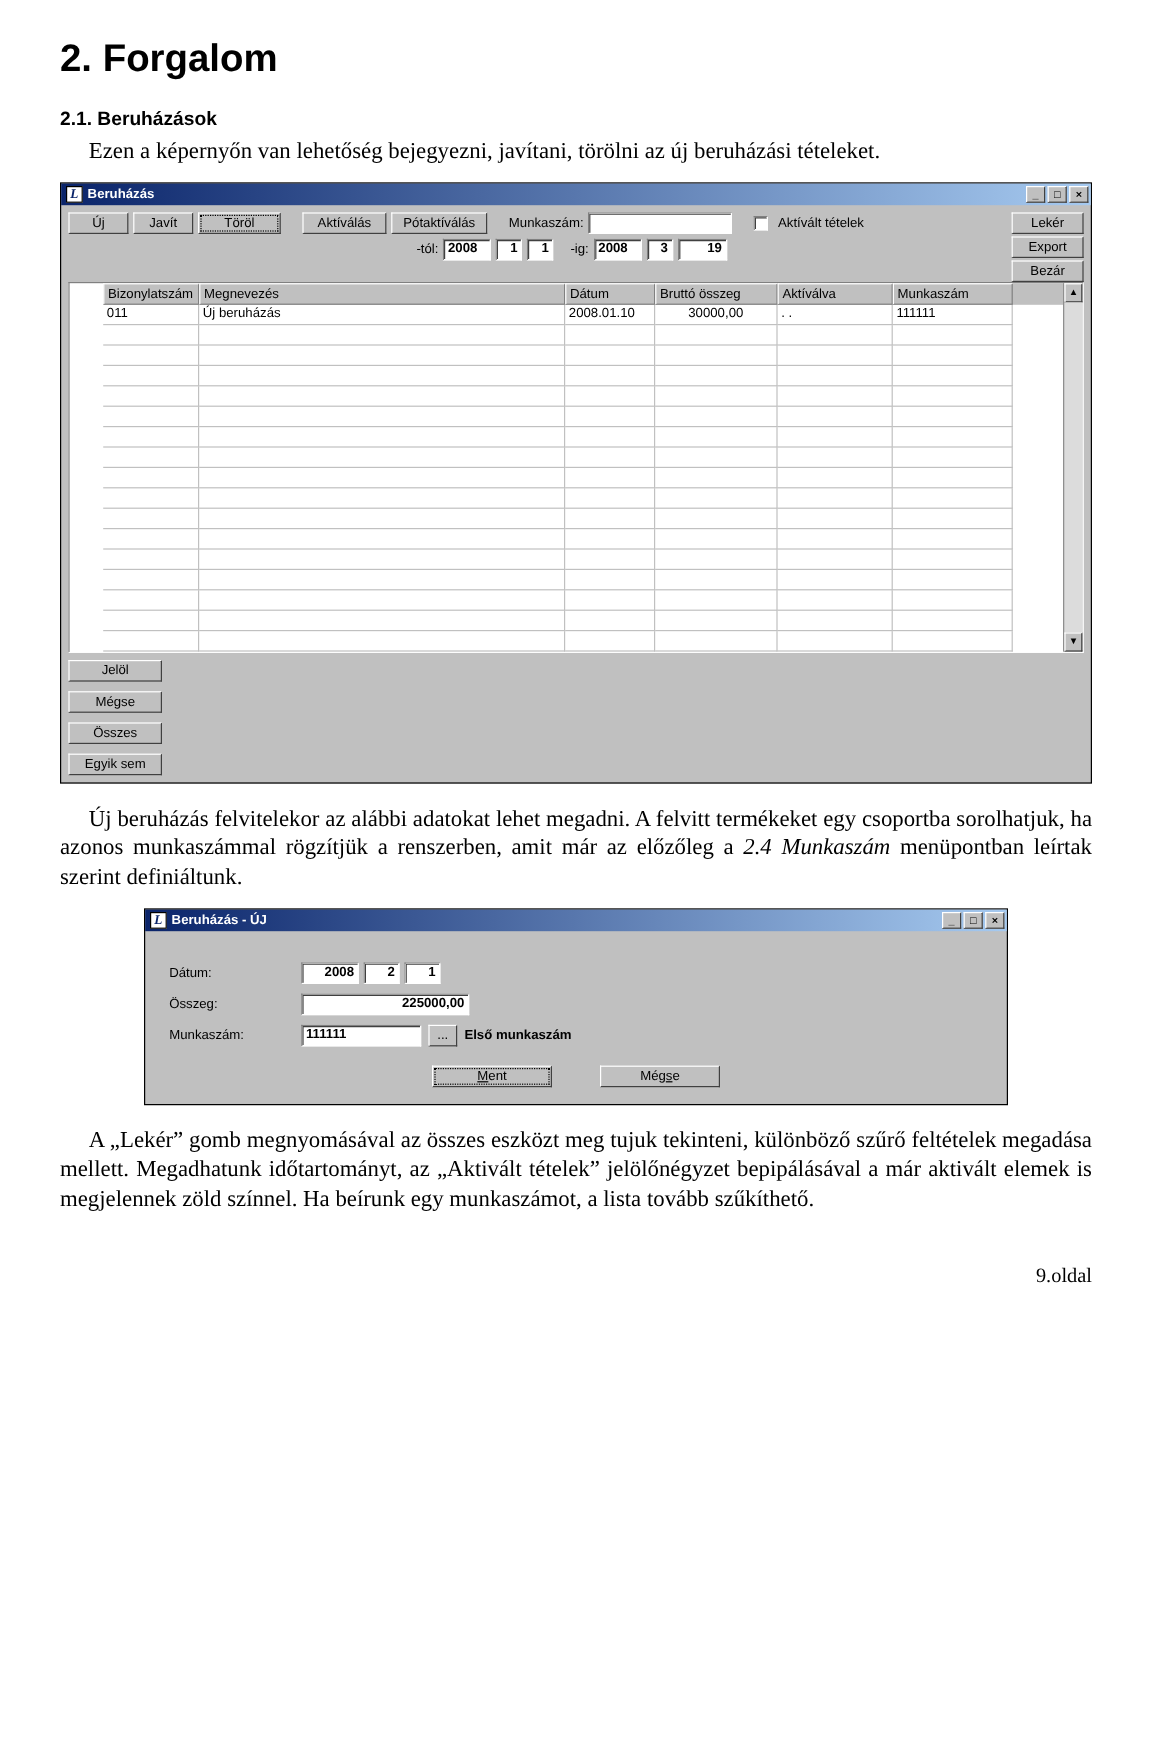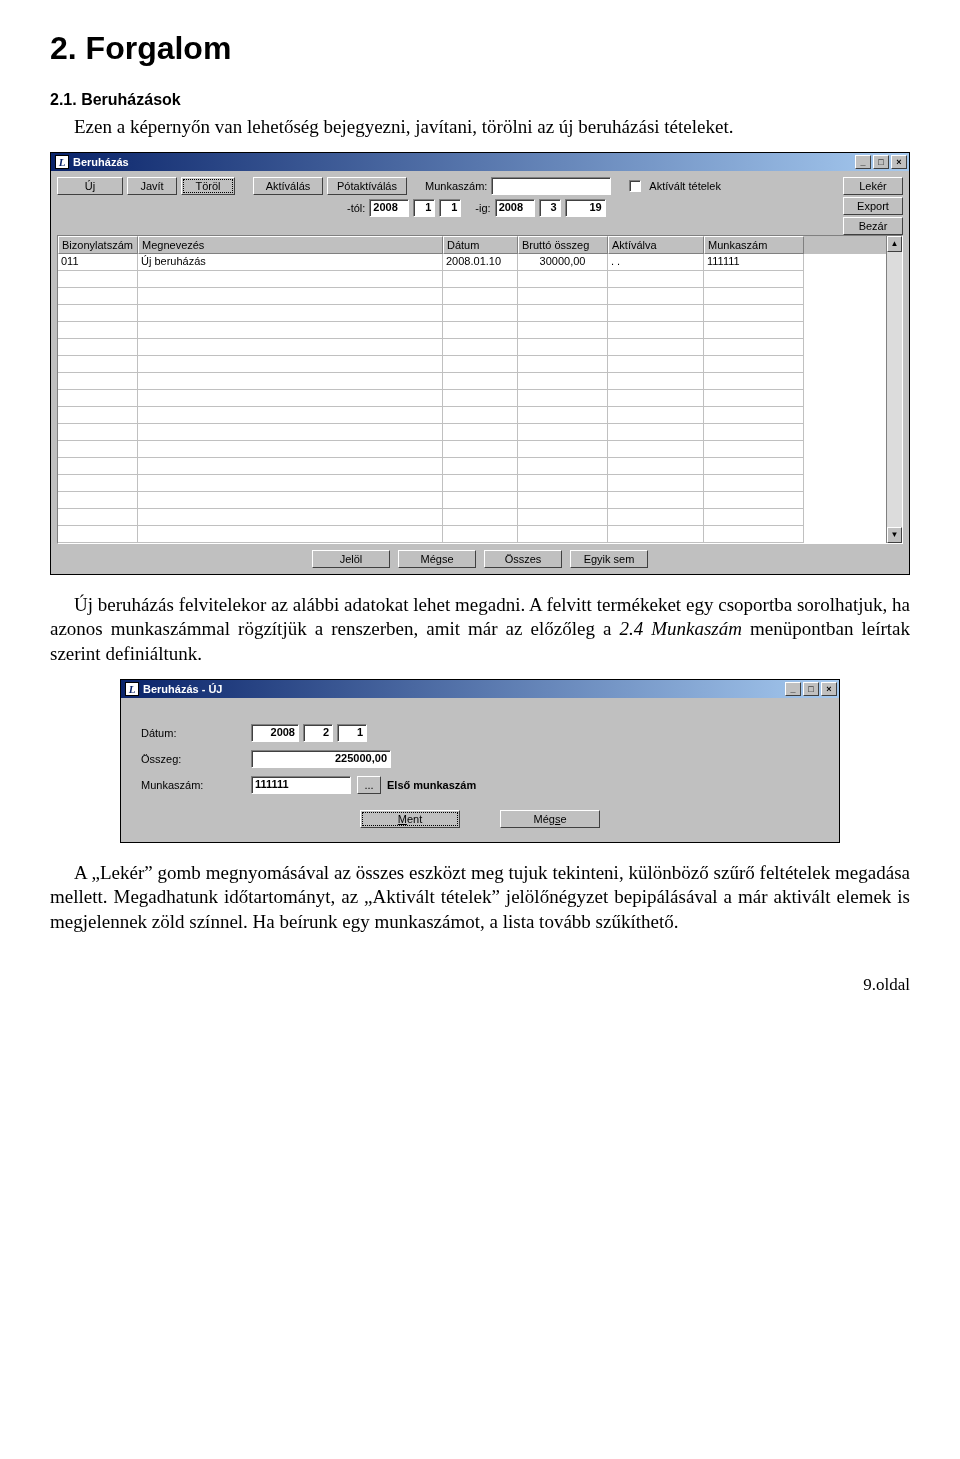--- a/index.html
+++ b/index.html
@@ -91,58 +91,58 @@
   .w1-left { flex:1; }
 
   
   .tbl-wrap {
     border: 1px solid #808080;
     border-right-color:#fff; border-bottom-color:#fff;
     background:#fff;
     position: relative;
     display:flex;
   }
-  .tbl-inner { flex:1; }
+  .tbl-inner { flex:1;padding-left:28px; }
   .tbl-head { display:flex; background:#c0c0c0; }
   .tbl-head .th {
     border: 1px solid #fff;
     border-right-color:#808080; border-bottom-color:#808080;
     padding: 2px 3px; font-size: 11px; height:18px;
     overflow:hidden; white-space:nowrap;
   }
   .tbl-row { display:flex; height:17px; }
   .tbl-row .td {
     border-right: 1px solid #c0c0c0;
     border-bottom: 1px solid #c0c0c0;
     padding: 1px 3px; font-size: 11px;
     overflow:hidden; white-space:nowrap;
   }
   .td.right { text-align: center; }
   .c-biz { width: 80px; }
   .c-meg { width: 305px; }
   .c-dat { width: 75px; }
-  .c-bru { width: 90px; }
+  .c-bru { width: 102px; }
   .c-akt { width: 96px; }
   .c-mun { width: 100px; }
 
   .vscroll {
     width: 16px; background:#c0c0c0;
     border-left:1px solid #808080;
     display:flex; flex-direction:column;
   }
   .vscroll .arrow {
     height:16px;
     background:#c0c0c0;
     border:1px solid #fff;
     border-right-color:#404040; border-bottom-color:#404040;
     font-size:8px; display:flex; align-items:center; justify-content:center;
   }
   .vscroll .track { flex:1; background:#dcdcdc; }
 
-  .bottom-btns { display:flex; justify-content:center; gap:8px; margin-top:6px; }
+  .bottom-btns { display:flex; justify-content:center; gap:8px; margin-top:6px;flex-direction:column; }
   .bottom-btns .btn3d { width:78px; }
 
   
   .form-row { display:flex; align-items:center; margin: 8px 0; }
   .form-row .flabel { width: 110px; font-size:11px; }
   .w2-btn { width: 100px; }
   .underline-key { text-decoration: underline; }
 
   .page-num { text-align:right; font-size:17px; margin-top:40px; }
 </style>
@@ -159,23 +159,23 @@
     <span>Beruházás</span>
     <span class="spacer"></span>
     <span class="tb-btn">_</span>
     <span class="tb-btn">□</span>
     <span class="tb-btn">×</span>
   </div>
   <div class="wbody">
     <div class="w1-top">
       <div class="w1-left">
         <div class="toolbar-row">
-          <div class="btn3d" style="width:66px">Új</div>
+          <div class="btn3d" style="width:50px">Új</div>
           <div class="btn3d" style="width:50px">Javít</div>
-          <div class="btn3d focus" style="width:54px">Töröl</div>
+          <div class="btn3d focus" style="width:69px">Töröl</div>
           <div style="width:10px"></div>
           <div class="btn3d" style="width:70px">Aktíválás</div>
           <div class="btn3d" style="width:80px">Pótaktíválás</div>
           <div style="width:10px"></div>
           <span class="lbl">Munkaszám:</span>
           <div class="input3d" style="width:120px"></div>
           <div style="width:10px"></div>
           <span class="chk"></span>
           <span class="lbl" style="margin-left:4px">Aktívált tételek</span>
         </div>

